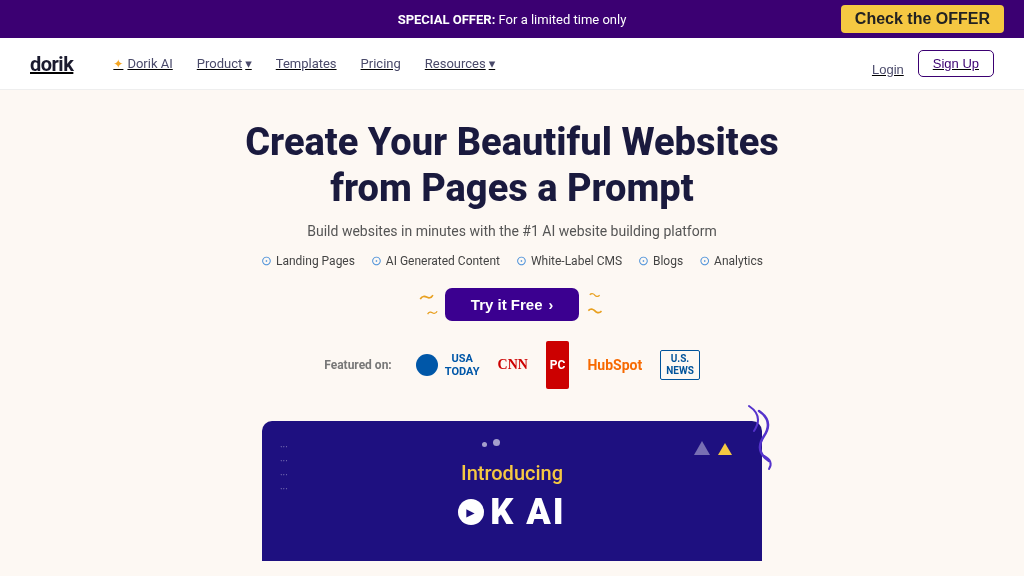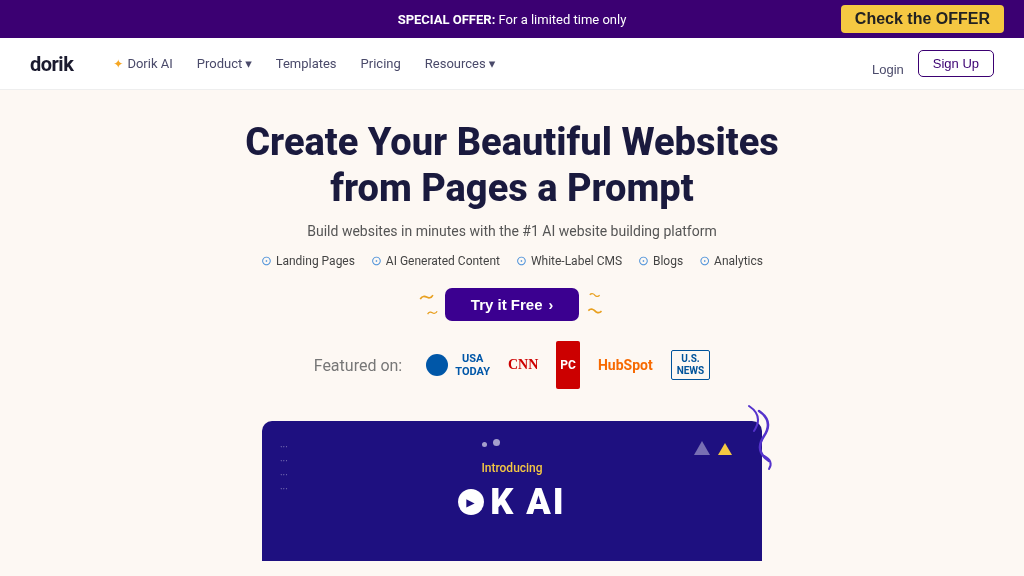--- a/index.html
+++ b/index.html
@@ -43,20 +43,21 @@
     }
 
     
     .navbar {
       background: white;
       display: flex;
       align-items: center;
       padding: 0 30px;
       height: 52px;
       border-bottom: 1px solid #eee;
+      text-decoration: underline;
     }
     .logo {
       font-size: 20px;
       font-weight: 700;
       color: #1a1a2e;
       letter-spacing: -0.5px;
       margin-right: 40px;
     }
     .nav-links {
       display: flex;
@@ -192,22 +193,23 @@
 
     
     .featured-row {
       display: flex;
       align-items: center;
       justify-content: center;
       gap: 24px;
       margin-bottom: 16px;
     }
     .featured-label {
-      font-size: 16px;
+      font-size: 12px;
       color: #777;
+      font-weight: bold;
     }
     .press-logos {
       display: flex;
       align-items: center;
       gap: 18px;
     }
     .press-logo {
       font-size: 12px;
       font-weight: 700;
       color: #222;
@@ -256,21 +258,21 @@
       background: #1e1080;
       border-radius: 10px 10px 0 0;
       padding: 40px 30px 30px;
       text-align: center;
       position: relative;
       overflow: hidden;
       height: 140px;
     }
     .preview-introducing {
       color: #f5c842;
-      font-size: 12px;
+      font-size: 20px;
       font-weight: 500;
       margin-bottom: 6px;
     }
     .preview-brand {
       color: white;
       font-size: 36px;
       font-weight: 900;
       letter-spacing: 2px;
       display: flex;
       align-items: center;

